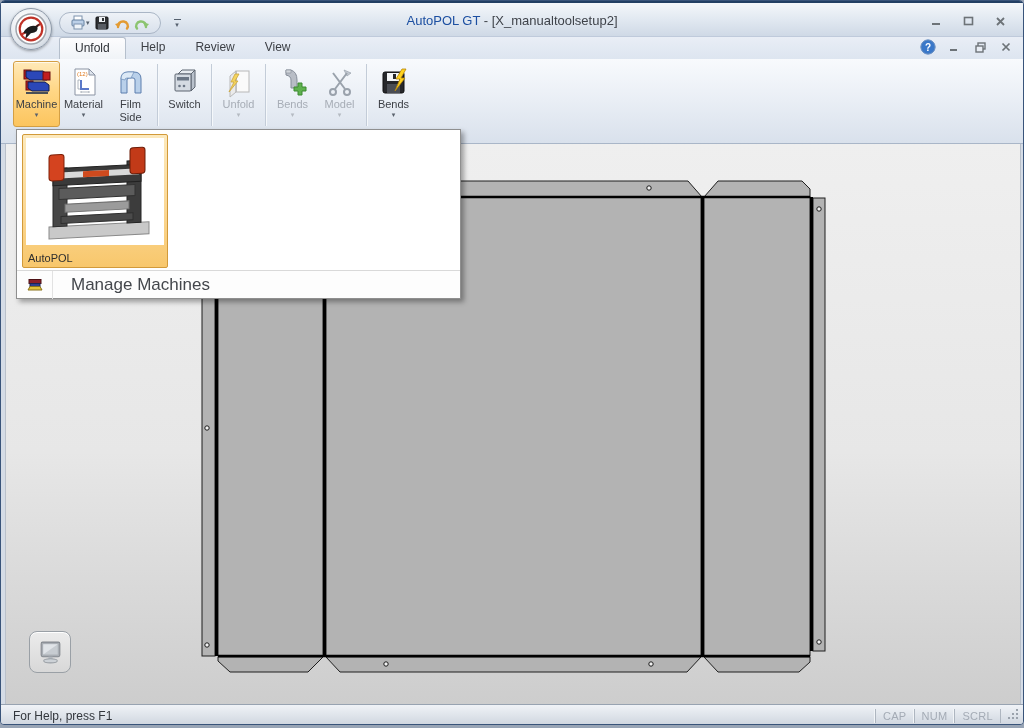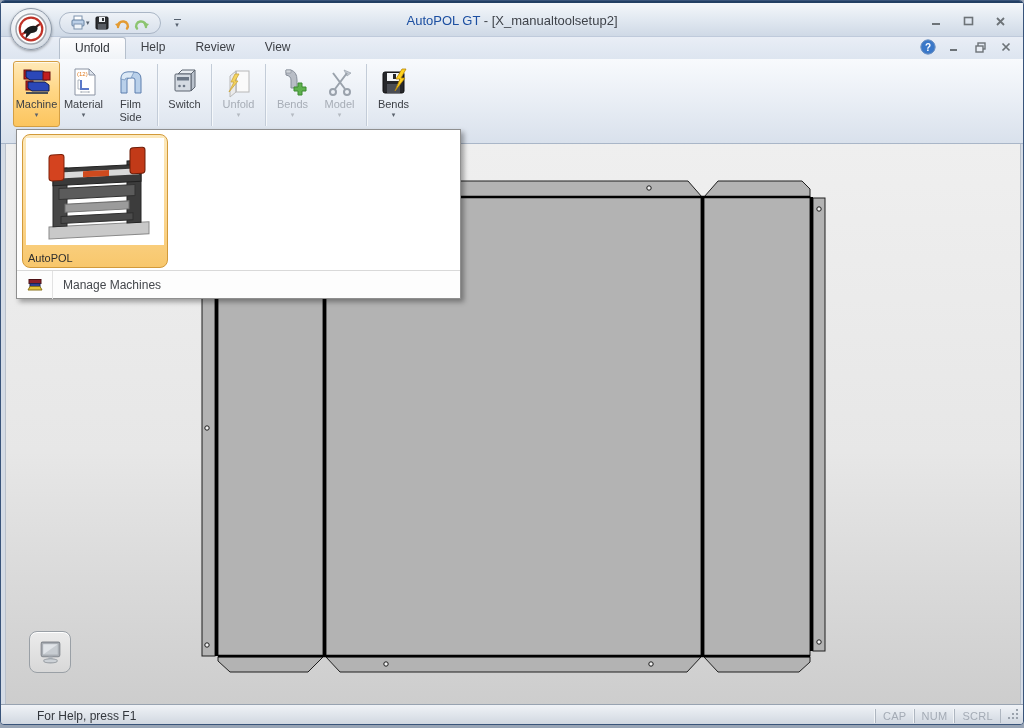--- a/index.html
+++ b/index.html
@@ -64,35 +64,35 @@
   .canvas svg.part{ position:absolute; left:0; top:0; }
   .monitor-btn{ position:absolute; left:23px; top:487px; width:42px; height:42px; border-radius:8px;
     background:linear-gradient(#ececec,#d8d8d8); border:1px solid #9aa0a6; box-shadow:inset 0 1px 0 #fff;
     display:flex; align-items:center; justify-content:center; cursor:pointer; }
 
   
   .popup{ position:absolute; left:15px; top:128px; width:445px; height:170px; background:#fff;
     border:1px solid #8f8f8f; box-shadow:3px 3px 5px rgba(0,0,0,.35); z-index:25; }
   .gallery{ position:absolute; left:0; top:0; width:100%; height:141px; background:#fff; }
   .gitem{ position:absolute; left:5px; top:4px; width:146px; height:134px; cursor:pointer;
-    border:1px solid #d29a3a; border-radius:8px;
+    border:1px solid #d29a3a; border-radius:2px;
     background:linear-gradient(#fce9bd 0%, #fbd895 55%, #f8c76c 100%); }
   .gitem .gimg{ position:absolute; left:3px; top:3px; right:3px; height:107px; background:#fff; overflow:hidden;}
   .gitem .glabel{ position:absolute; left:5px; bottom:3px; font-size:11px; color:#2e2e2e; }
   .popup .mrow{ position:absolute; left:0; bottom:0; width:100%; height:28px; border-top:1px solid #d9d9d9;
     display:flex; align-items:center; cursor:pointer; background:#fdfdfd;}
   .popup .mrow .micon{ width:26px; margin-left:5px; display:flex; justify-content:center; }
   .popup .mrow .mdiv{ width:1px; height:28px; background:#e2e2e2; margin-left:4px; }
-  .popup .mrow .mlabel{ font-size:12px; color:#44474c; margin-left:10px; }
+  .popup .mrow .mlabel{ font-size:17px; color:#44474c; margin-left:18px; }
 
   
   .statusbar{ position:absolute; left:0; top:703px; width:100%; height:23px;
     background:linear-gradient(#f0f3f7,#ccd3dd); border-top:1px solid #98a3b1;
     display:flex; align-items:center; font-size:12px; }
-  .status-msg{ margin-left:36px; color:#33373d; }
+  .status-msg{ margin-left:12px; color:#33373d; }
   .status-right{ position:absolute; right:22px; top:0; height:100%; display:flex; align-items:center; }
   .sind{ color:#a4abb5; padding:0 7px; height:14px; line-height:14px; border-left:1px solid #aeb6c0;
     box-shadow:-1px 0 0 #f2f5f8; font-size:11px; letter-spacing:.3px;}
   .sind:last-of-type{ border-right:1px solid #aeb6c0;text-align:center; }
   .grip{ position:absolute; right:4px; bottom:4px; }
   .win-bottom{ position:absolute; left:0; top:726px; width:100%; height:2px;
     background:linear-gradient(#7495bd,#3b5f8a); }
 </style>
 </head>
 <body>

